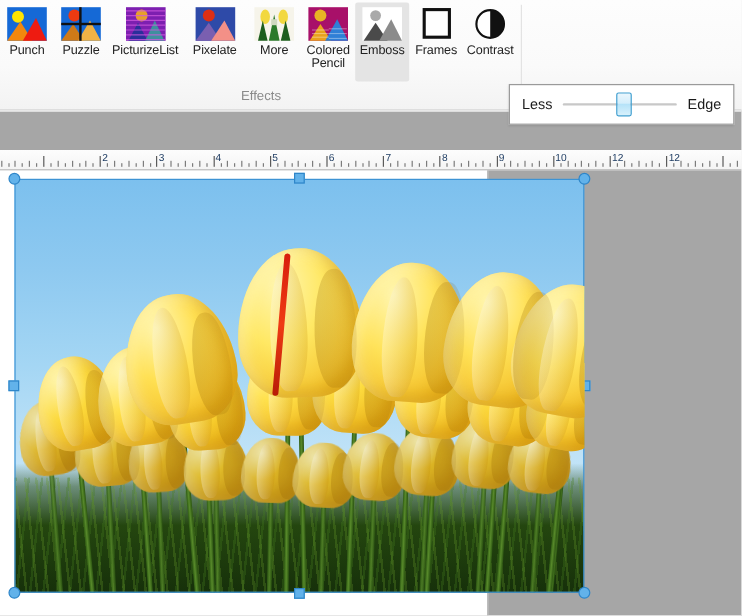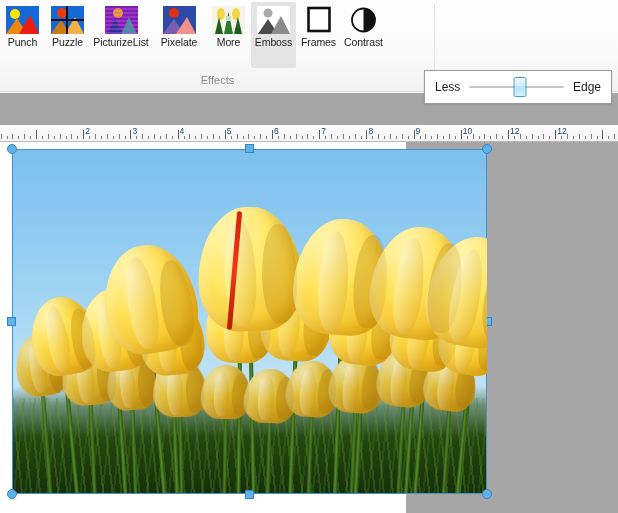--- a/index.html
+++ b/index.html
@@ -242,20 +242,37 @@
           <ellipse cx="25" cy="9" rx="4" ry="6" fill="#f2d83f"></ellipse>
           <path d="M4 29 L8 12 L12 29 Z" fill="#1d5e1d"></path>
           <path d="M23 29 L27 12 L31 29 Z" fill="#1d5e1d"></path>
           <path d="M13 29 L17.5 7 L22 29 Z" fill="#2b7a2b"></path>
           <rect x="15" y="11" width="5" height="5" fill="#cfd8c0"></rect>
         </svg>
         <div class="gal-label">More</div>
       </div>
 
 
+      <div class="gal-item">
+        <svg class="gal-thumb" viewBox="0 0 35 30">
+          <rect x="1" y="1" width="33" height="28" fill="#a81069"></rect>
+          <circle cx="11" cy="8" r="5" fill="#e8b524"></circle>
+          <path d="M2 29 L11 15 L20 29 Z" fill="#e9a21c"></path>
+          <path d="M15 29 L25 11 L34 29 Z" fill="#2f7fd6"></path>
+          <g stroke="#ffffff" stroke-width=".6" opacity=".55">
+            <line x1="4" y1="20" x2="18" y2="20"></line>
+            <line x1="4" y1="23" x2="18" y2="23"></line>
+            <line x1="4" y1="26" x2="18" y2="26"></line>
+            <line x1="18" y1="19" x2="33" y2="19"></line>
+            <line x1="18" y1="23" x2="33" y2="23"></line>
+            <line x1="18" y1="27" x2="33" y2="27"></line>
+          </g>
+        </svg>
+        <div class="gal-label">Colored Pencil</div>
+      </div>
 
       <div class="gal-item selected">
         <svg class="gal-thumb" viewBox="0 0 35 30">
           <rect x="1" y="1" width="33" height="28" fill="#ffffff"></rect>
           <circle cx="12" cy="8" r="4.5" fill="#a9a9a9"></circle>
           <path d="M2 29 L12 14 L22 29 Z" fill="#4a4a4a"></path>
           <path d="M15 29 L25 11 L34 29 Z" fill="#8b8b8b"></path>
         </svg>
         <div class="gal-label">Emboss</div>
       </div>

